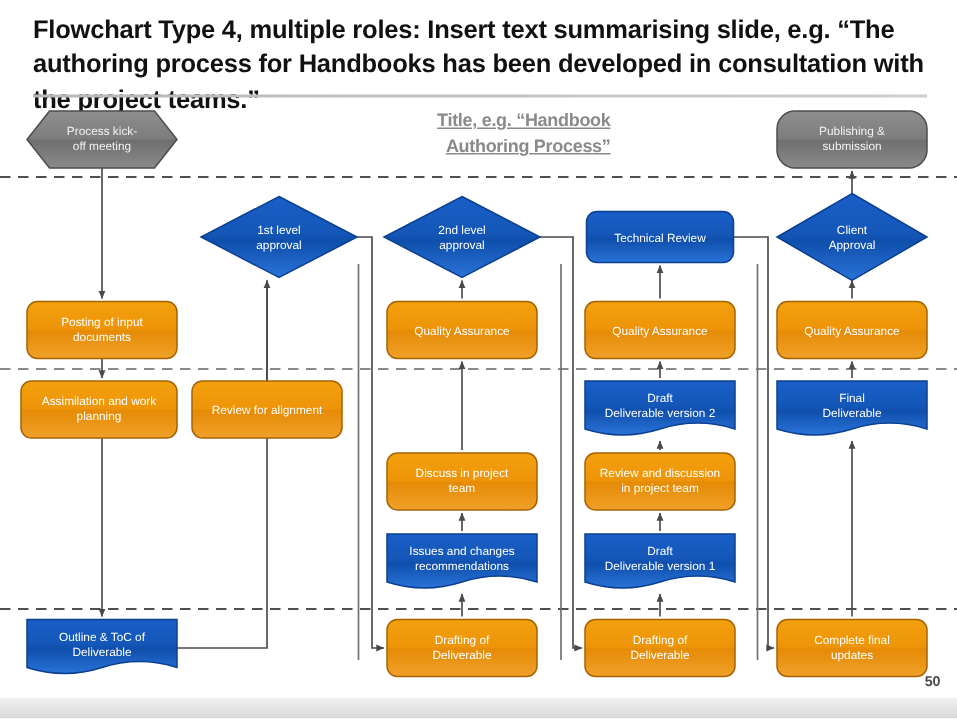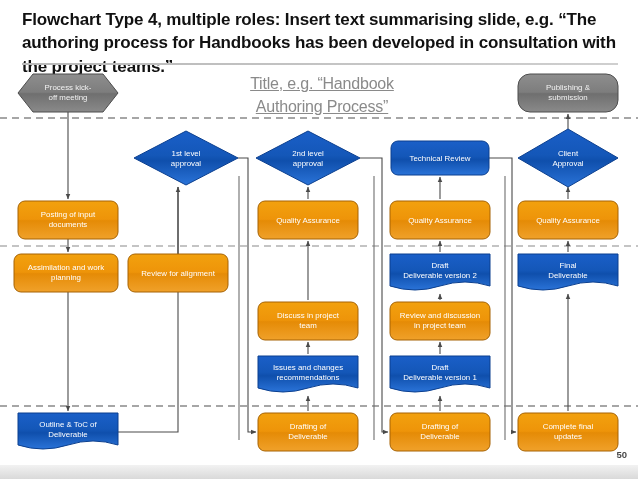--- a/index.html
+++ b/index.html
@@ -15,21 +15,21 @@
     position:absolute;left:22px;top:8px;width:596px;
     font-size:17px;font-weight:bold;color:#111;
     line-height:1.38;letter-spacing:-0.15px;
   }
   .rule{
     position:absolute;left:22px;top:63px;width:596px;height:2px;
     background:linear-gradient(to right,#b8b8b8,#cfcfcf);
   }
   .charttitle{
     position:absolute;left:237px;top:72px;width:170px;
-    text-align:center;font-size:16px;font-weight:normal;color:#8a8a8a;
+    text-align:right;font-size:12px;font-weight:bold;color:#8a8a8a;
     line-height:1.45;text-decoration:underline;letter-spacing:-0.2px;
   }
   .pagenum{
     position:absolute;right:11px;top:449px;
     font-size:9.5px;color:#4a4a4a;font-weight:bold;
   }
   .footerband{
     position:absolute;left:0;top:465px;width:638px;height:14px;
     background:linear-gradient(to bottom,#f2f2f2,#d9d9d9);
   }

